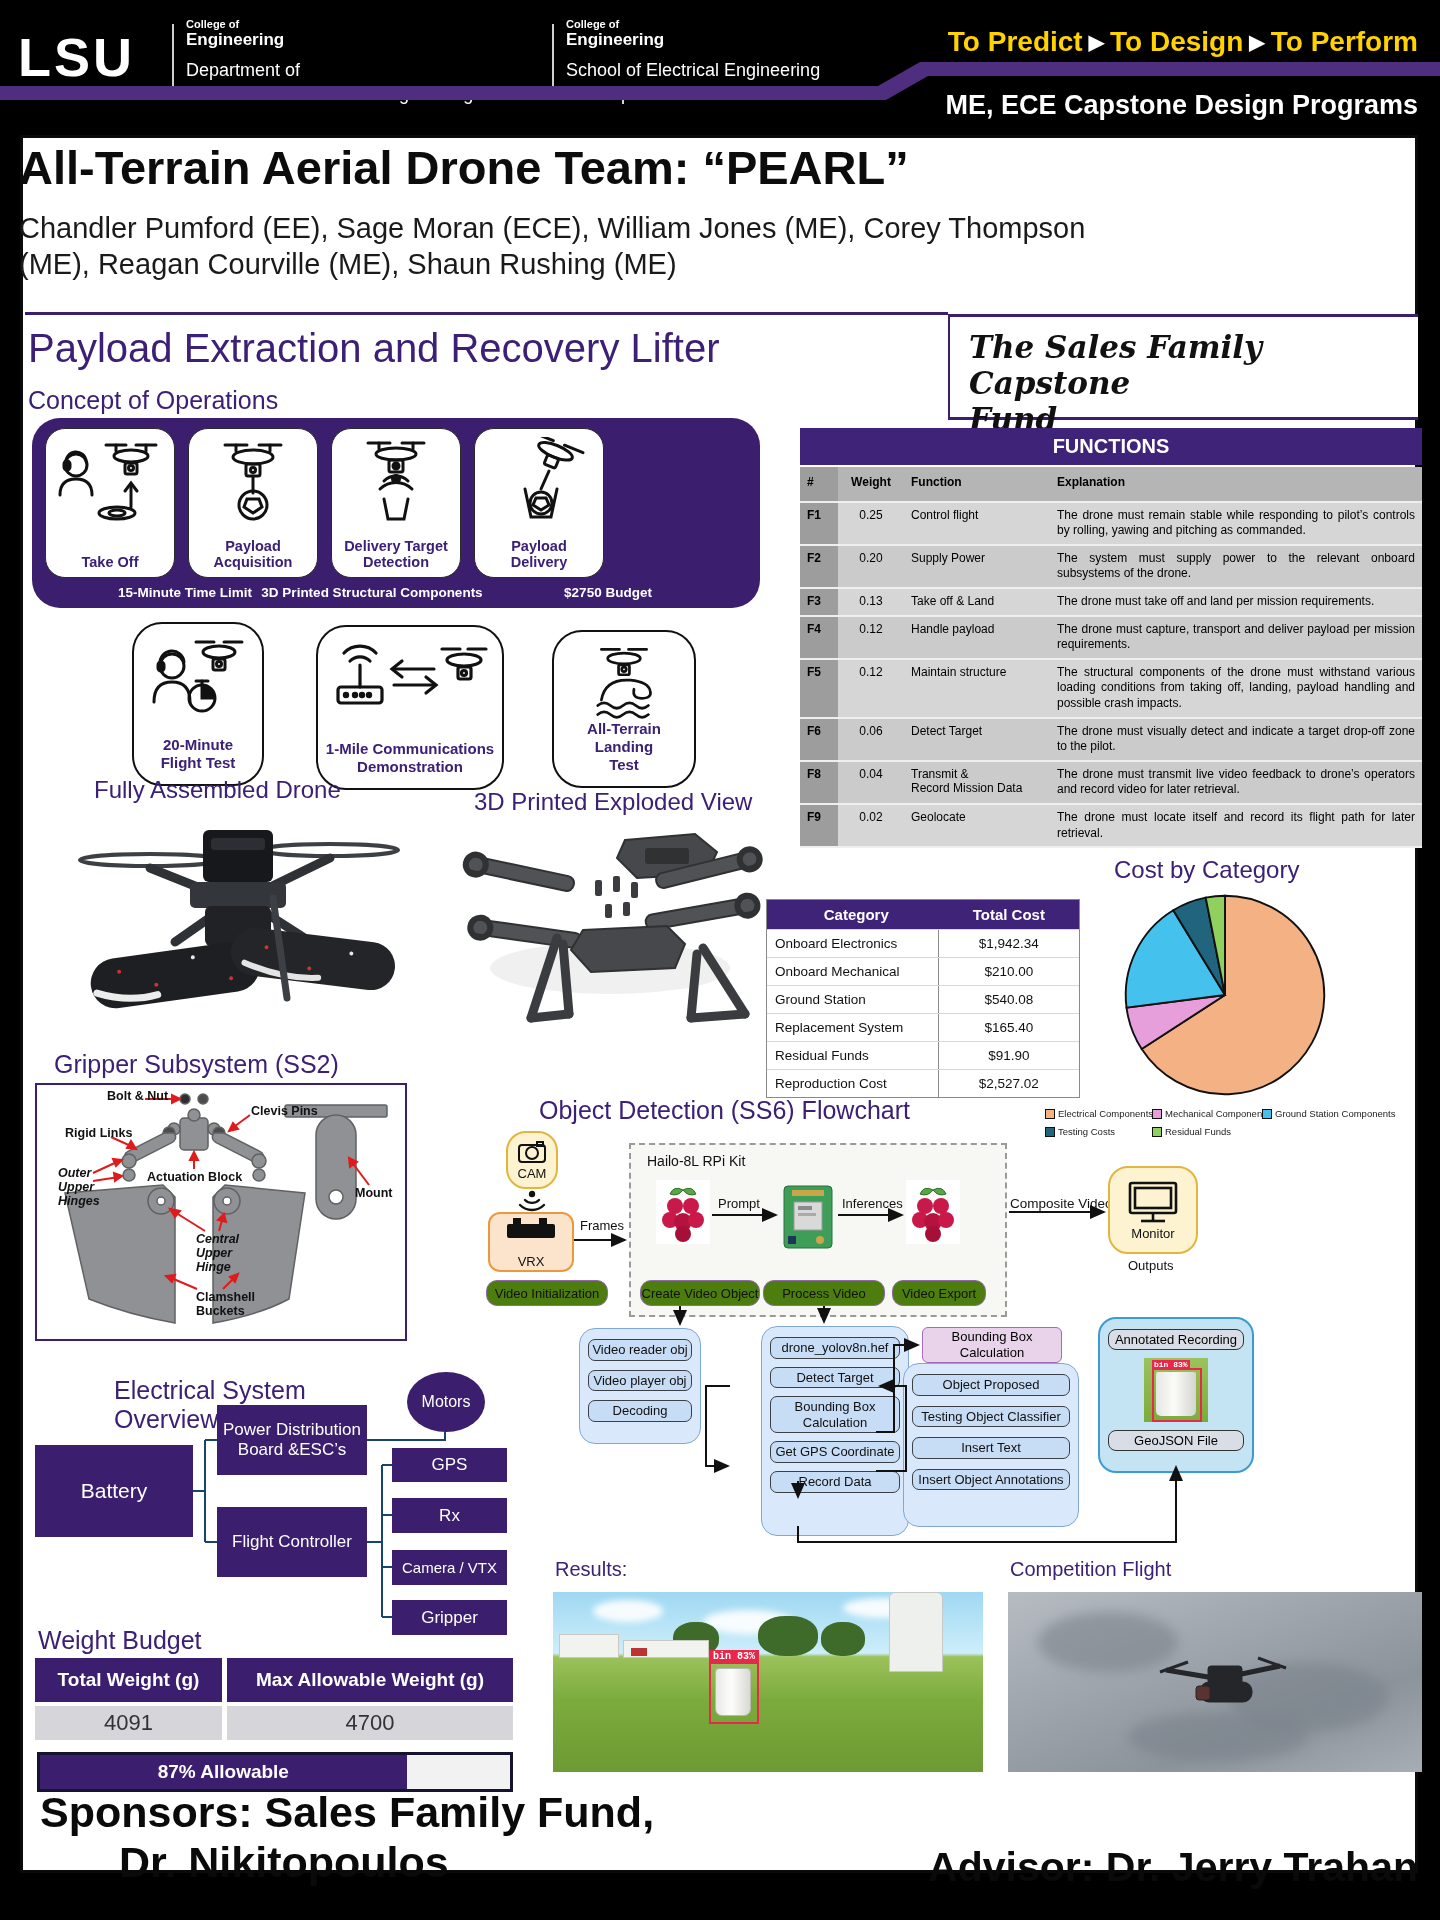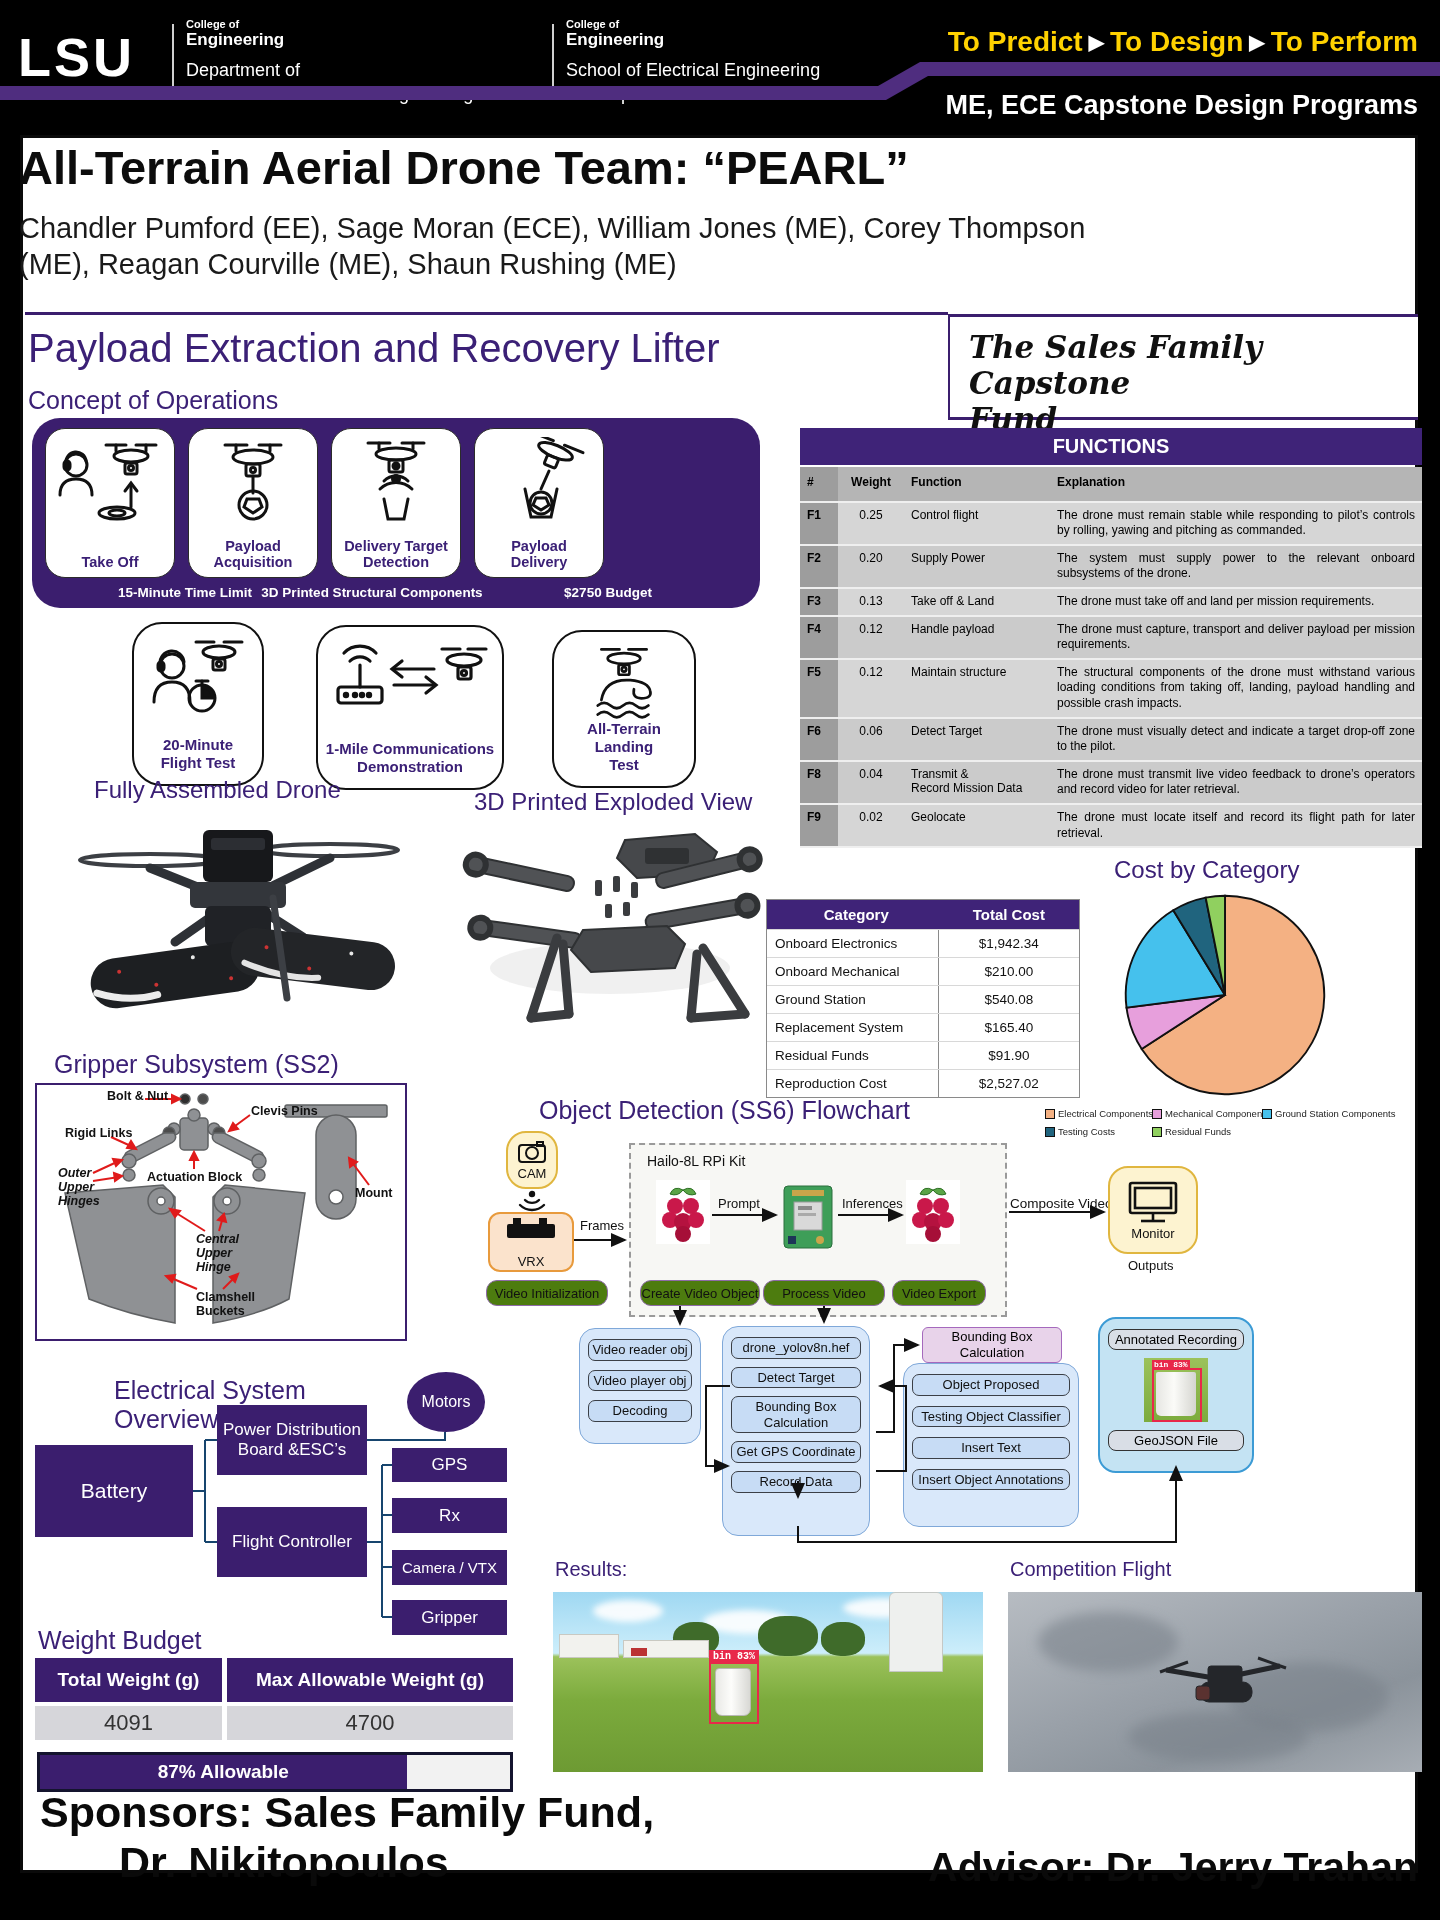--- a/index.html
+++ b/index.html
@@ -666,21 +666,21 @@
   <div class="abs fc-stage" style="left:486px;top:1280px;width:122px;height:26px;">Video Initialization</div>
   <div class="abs fc-stage" style="left:640px;top:1280px;width:120px;height:26px;">Create Video Object</div>
   <div class="abs fc-stage" style="left:763px;top:1280px;width:122px;height:26px;">Process Video</div>
   <div class="abs fc-stage" style="left:892px;top:1280px;width:94px;height:26px;">Video Export</div>
 
   <div class="abs fc-group" style="left:579px;top:1328px;width:122px;height:116px;">
     <div class="fc-item">Video reader obj</div>
     <div class="fc-item">Video player obj</div>
     <div class="fc-item">Decoding</div>
   </div>
-  <div class="abs fc-group" style="left:722px;top:1326px;width:148px;height:210px;gap:8px;">
+  <div class="abs fc-group" style="left:761px;top:1326px;width:148px;height:210px;gap:8px;">
     <div class="fc-item">drone_yolov8n.hef</div>
     <div class="fc-item">Detect Target</div>
     <div class="fc-item pre">Bounding Box
 Calculation</div>
     <div class="fc-item">Get GPS Coordinate</div>
     <div class="fc-item">Record Data</div>
   </div>
   <div class="abs fc-pink pre" style="left:922px;top:1327px;width:140px;height:36px;">Bounding Box
 Calculation</div>
   <div class="abs fc-group" style="left:903px;top:1363px;width:176px;height:164px;gap:10px;">

